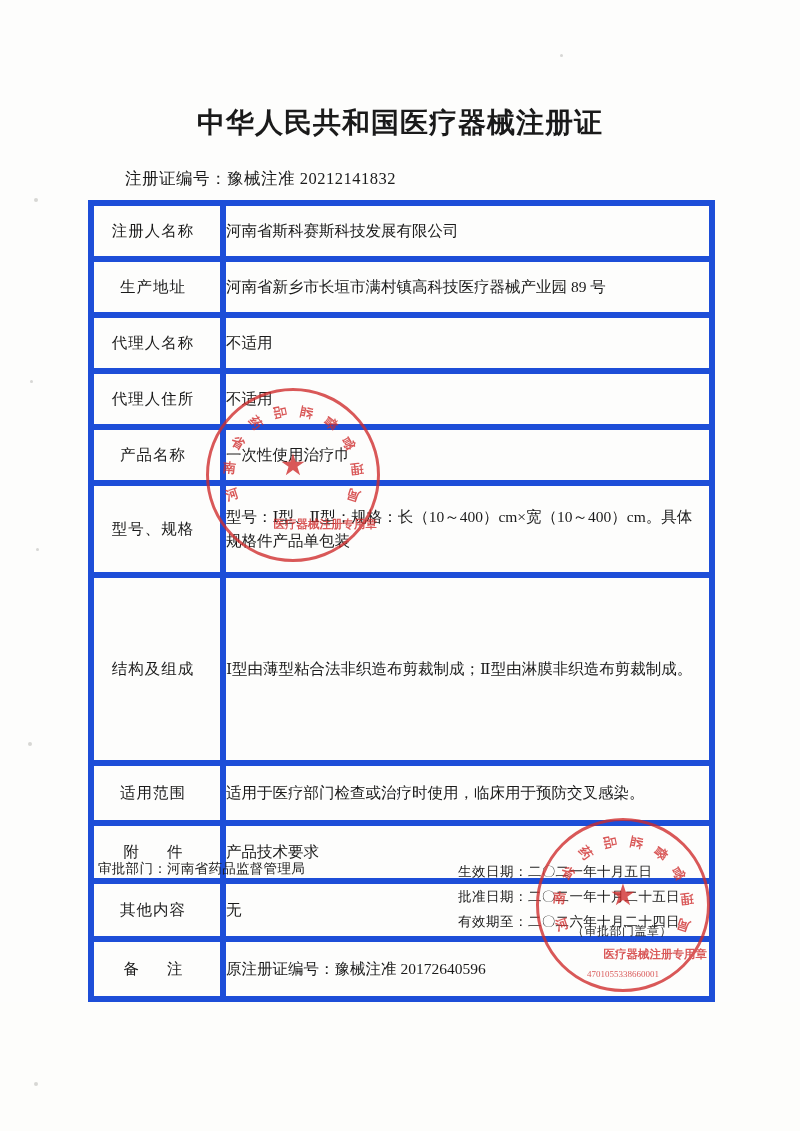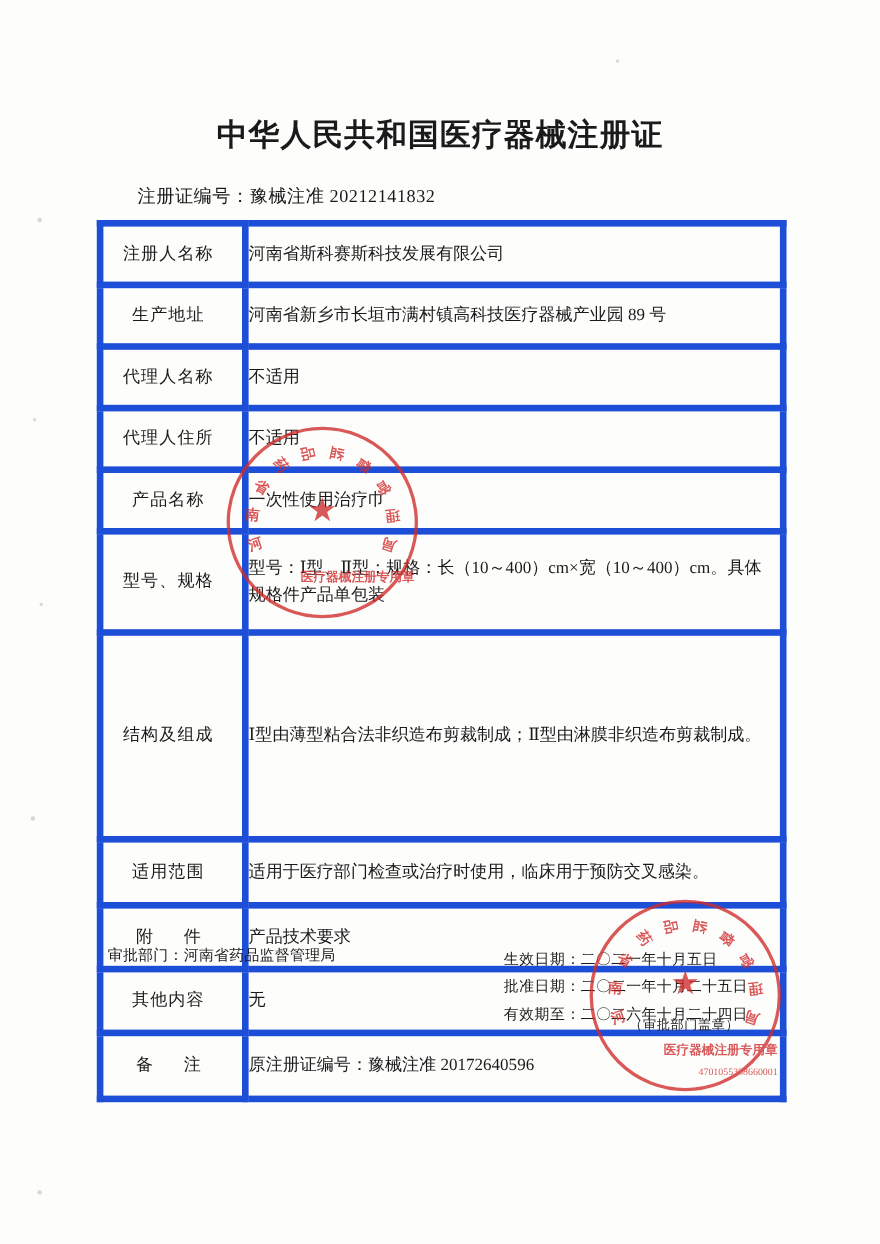--- a/index.html
+++ b/index.html
@@ -153,21 +153,21 @@
     width: 100%;
     text-align: right;
     font-size: 11.5px;
     font-weight: bold;
   }
   .seal .code-text {
     position: absolute;
     left: 0;
     bottom: 6%;
     width: 100%;
-    text-align: right;
+    text-align: center;
     font-size: 9px;
   }
   #seal-top {
     left: 206px;
     top: 388px;
     width: 168px;
     height: 168px;
   }
   #seal-bottom {
     left: 536px;

